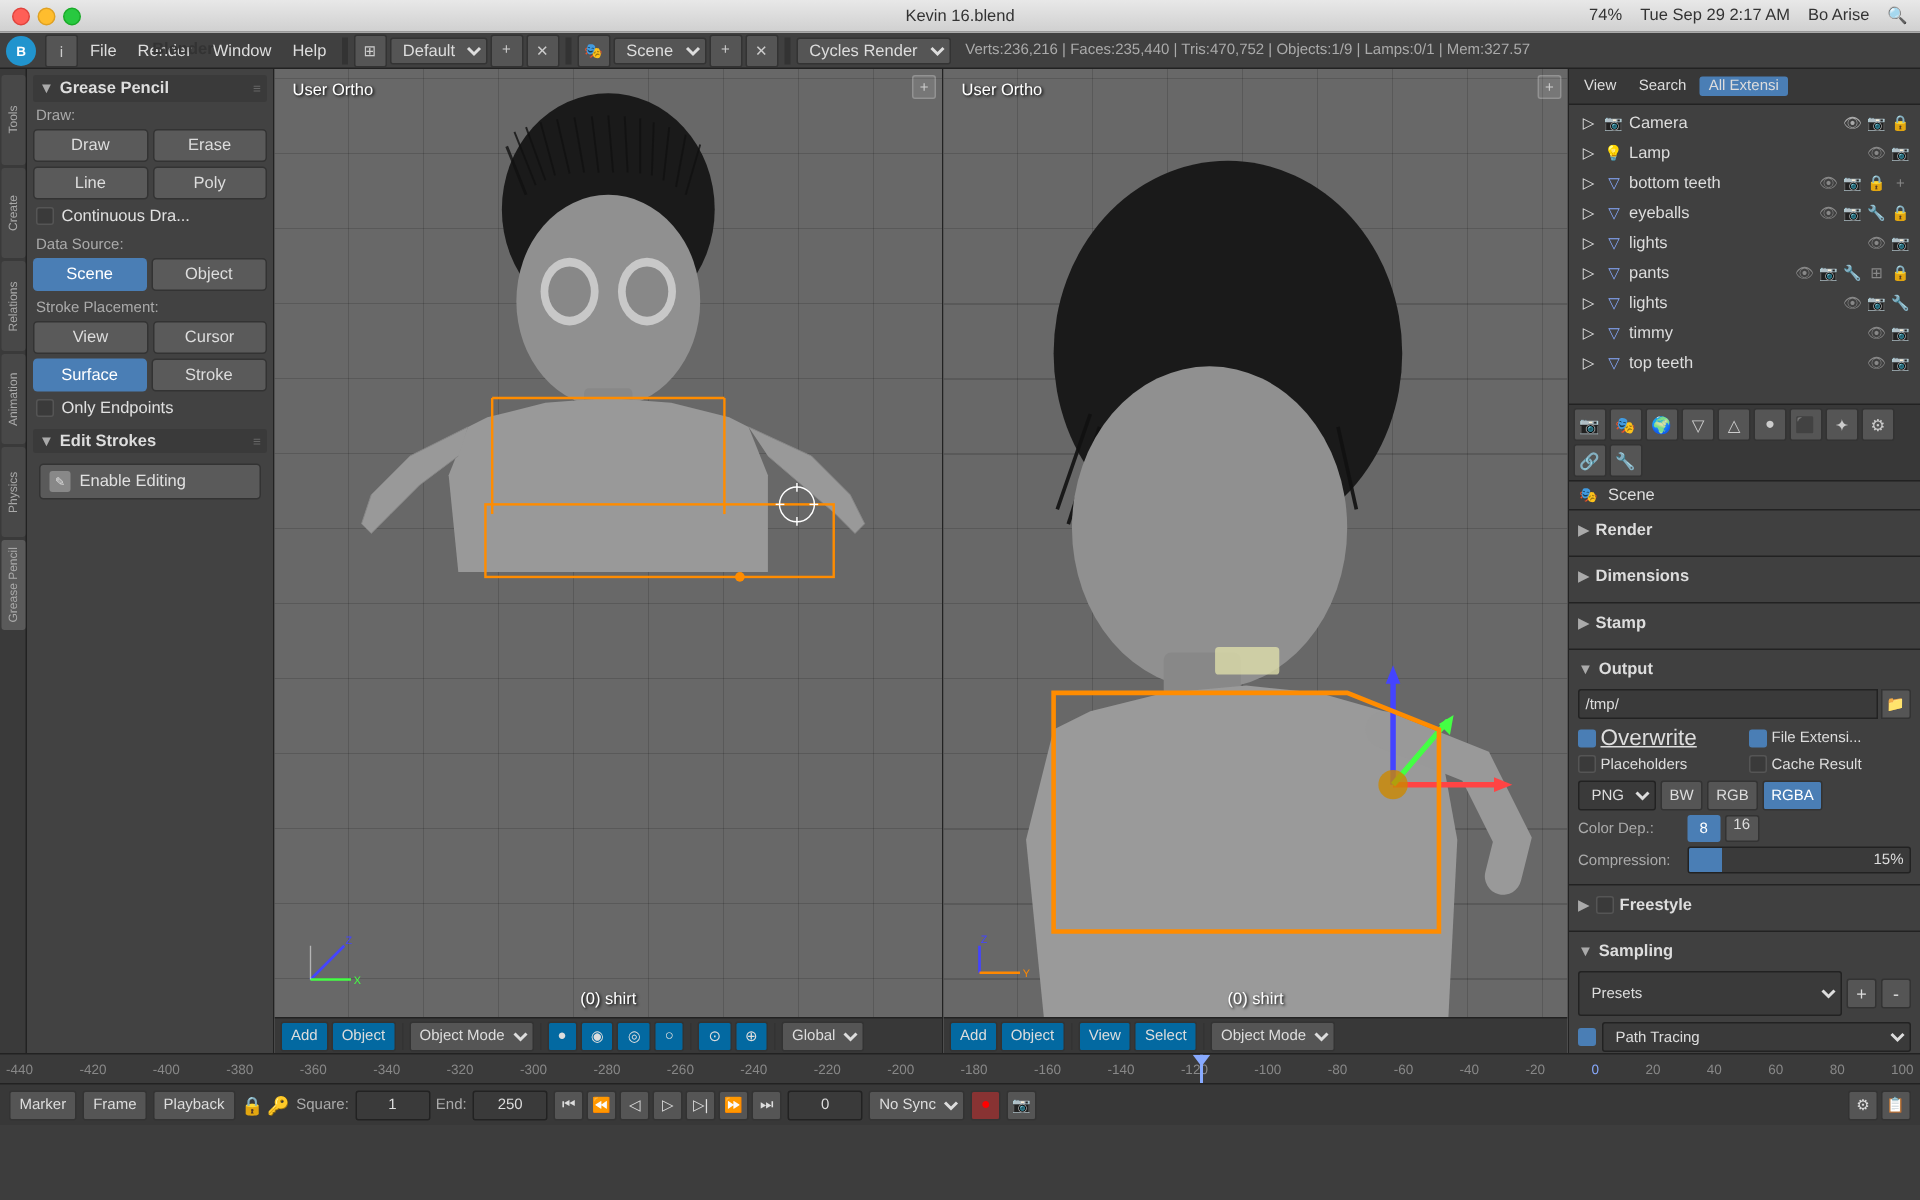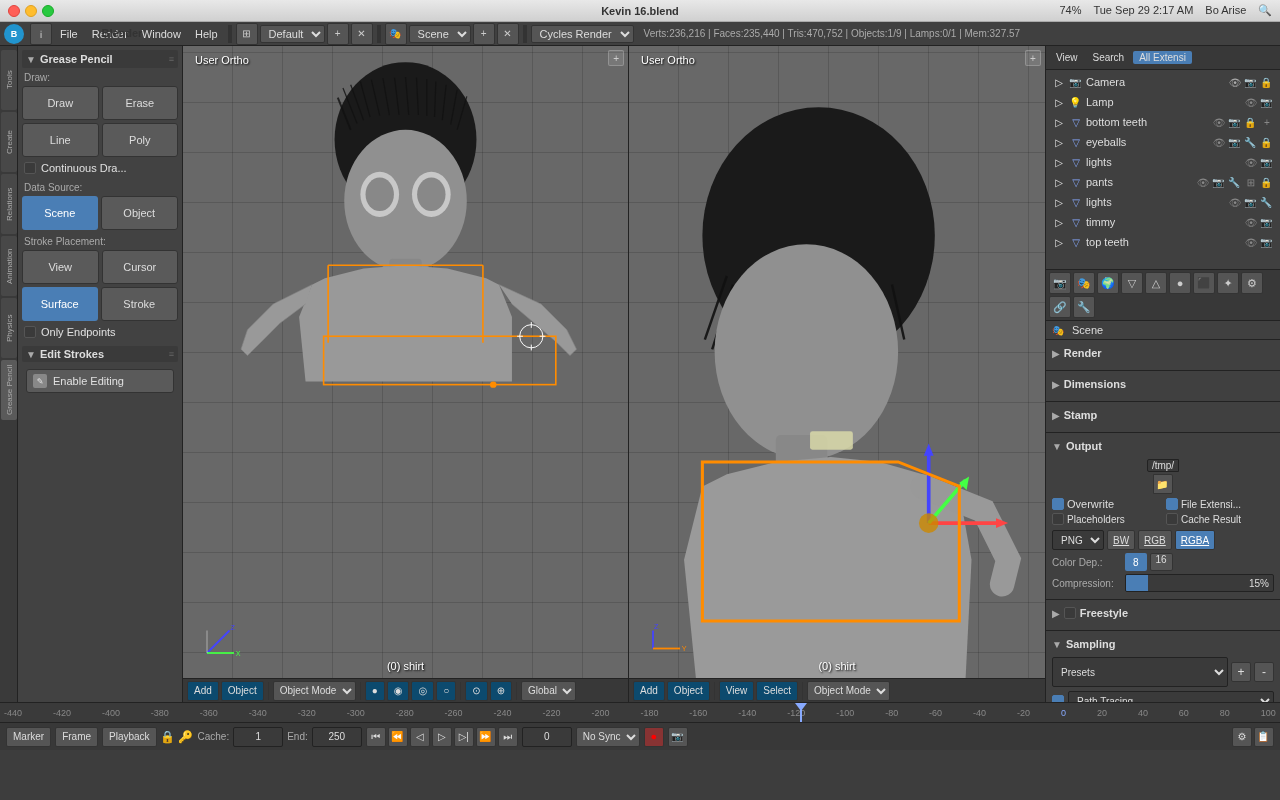--- a/index.html
+++ b/index.html
@@ -26,21 +26,21 @@
     .traffic-lights { display: flex; gap: 5px; align-items: center; }
     .tl { width: 12px; height: 12px; border-radius: 50%; }
     .tl.red { background: #ff5f57; border: 1px solid #e0443e; }
     .tl.yellow { background: #ffbd2e; border: 1px solid #dfa123; }
     .tl.green { background: #28c940; border: 1px solid #1aab29; }
     .title-bar-center {
       position: absolute;
       left: 50%;
       transform: translateX(-50%);
       font-size: 11px;
-      font-weight: 700;
+      font-weight: 400;
       color: #333;
     }
     .title-bar-right {
       margin-left: auto;
       display: flex;
       gap: 12px;
       font-size: 11px;
       color: #333;
     }
     .title-bar-items {
@@ -170,21 +170,21 @@
     .panel-section { margin-bottom: 6px; }
     .section-label {
       font-size: 10px;
       color: #aaa;
       margin-bottom: 3px;
       padding-left: 2px;
     }
     .btn-row { display: flex; gap: 3px; margin-bottom: 3px; }
     .btn {
       flex: 1;
-      height: 34px;
+      height: 22px;
       border: none;
       border-radius: 3px;
       cursor: pointer;
       font-size: 11px;
       display: flex;
       align-items: center;
       justify-content: center;
     }
     .btn-default {
       background: #5a5a5a;
@@ -314,21 +314,21 @@
     .axis-indicator {
       position: absolute;
       bottom: 40px;
       left: 15px;
       width: 40px;
       height: 40px;
     }
     .vt-btn {
       height: 20px;
       padding: 0 6px;
-      background: #0c4a6e;
+      background: #0369a1;
       border: 1px solid #333;
       color: #ddd;
       border-radius: 2px;
       cursor: pointer;
       font-size: 10px;
       display: flex; align-items: center;
     }
     .vt-select {
       height: 20px;
       background: #555;
@@ -465,21 +465,20 @@
       gap: 4px;
     }
     .square-sam-check { width: 12px; height: 12px; border: 1px solid #555; background: #4a7eb5; border-radius: 2px; }
 
     
     .output-path-row {
       display: flex;
       align-items: center;
       gap: 2px;
       margin-bottom: 4px;
-      flex-direction: column;
     }
     .output-path-field {
       flex: 1;
       height: 20px;
       background: #3a3a3a;
       border: 1px solid #222;
       color: #ddd;
       border-radius: 2px 0 0 2px;
       padding: 0 4px;
       font-size: 10px;
@@ -513,21 +512,21 @@
     }
     .format-btn {
       height: 20px;
       padding: 0 5px;
       background: #555;
       border: 1px solid #333;
       color: #ddd;
       border-radius: 2px;
       cursor: pointer;
       font-size: 10px;
-      display: flex; align-items: center; text-decoration: underline;
+      display: flex; align-items: center;
     }
     .format-btn.active { background: #4a7eb5; color: white; }
 
     
     #timeline {
       height: 28px;
       background: #383838;
       border-top: 1px solid #222;
       display: flex;
       align-items: center;
@@ -1155,21 +1154,21 @@
         </div>
 
         <div class="output-path-row">
           <div class="output-path-field">/tmp/</div>
           <div class="output-path-btn">📁</div>
         </div>
 
         <div style="display:flex;gap:6px;margin-bottom:3px;">
           <div style="display:flex;align-items:center;gap:3px;flex:1;">
             <div class="prop-checkbox checked"></div>
-            <span style="font-size:11px;color:#ddd;">Overwrite</span>
+            <span style="font-size:15px;color:#ddd;text-decoration:underline;">Overwrite</span>
           </div>
           <div style="display:flex;align-items:center;gap:3px;flex:1;">
             <div class="prop-checkbox checked"></div>
             <span style="font-size:10px;color:#ddd;">File Extensi...</span>
           </div>
         </div>
 
         <div style="display:flex;gap:6px;margin-bottom:5px;">
           <div style="display:flex;align-items:center;gap:3px;flex:1;">
             <div class="prop-checkbox"></div>
@@ -1281,21 +1280,21 @@
 </div>
 
 <div id="timeline">
   <span class="timeline-btn">Marker</span>
   <span class="timeline-btn">Frame</span>
   <span class="timeline-btn">Playback</span>
   <div style="display:flex;align-items:center;gap:3px;">
     <span style="font-size:12px;">🔒</span>
     <span style="font-size:12px;">🔑</span>
   </div>
-  <span style="font-size:10px;color:#aaa;">Cache:</span>
+  <span style="font-size:10px;color:#aaa;">Square:</span>
   <input type="text" class="timeline-input" value="1" style="">
   <span style="font-size:10px;color:#aaa;">End:</span>
   <input type="text" class="timeline-input" value="250" style="">
   <div class="playback-controls">
     <div class="play-btn">⏮</div>
     <div class="play-btn">⏪</div>
     <div class="play-btn">◁</div>
     <div class="play-btn">▷</div>
     <div class="play-btn">▷|</div>
     <div class="play-btn">⏩</div>

